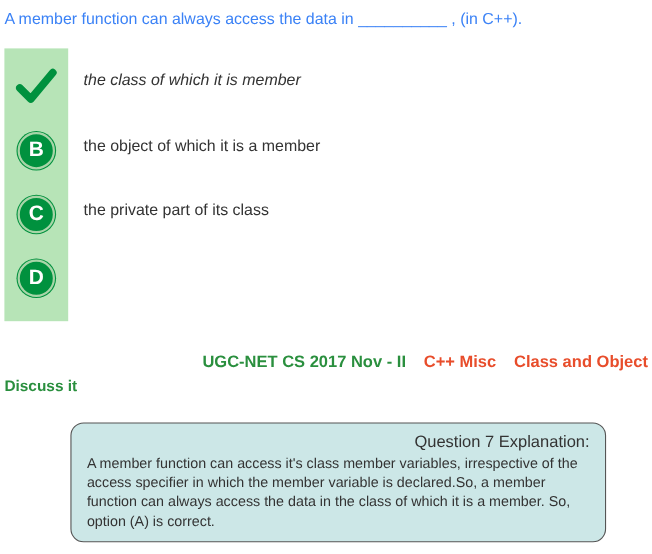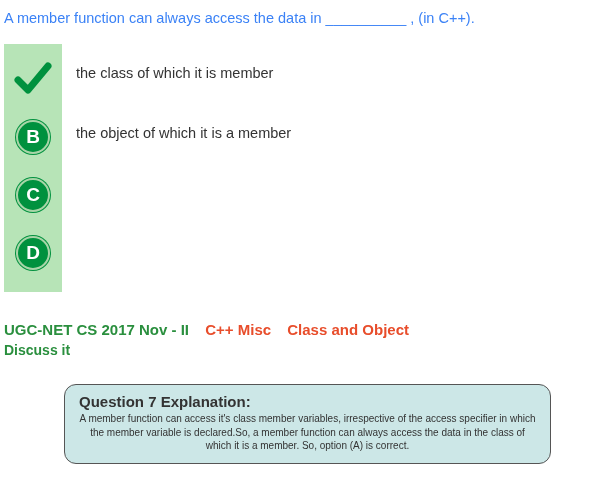--- a/index.html
+++ b/index.html
@@ -58,48 +58,49 @@
       padding-left: 14px;
     }
     .option-text {
       color: #333;
       font-size: 14.5px;
       height: 58px;
       display: flex;
       align-items: center;
       padding-top: 4px;
     }
-    .option-labels .option-text:first-child { padding-top: 0; }
+    .option-labels .option-text:first-child { padding-top: 0; font-style: italic; }
     .tags-row {
       margin-top: 26px;
       font-weight: bold;
       font-size: 15px;
       line-height: 1.6;
+      text-align: right;
     }
     .tag-exam { color: #2a8f3e; }
     .tag-topic { color: #e84d2b; margin-left: 12px; }
     .discuss { color: #2a8f3e; font-weight: bold; font-size: 14px; }
     .explanation-box {
       margin: 26px 38px 8px 60px;
       background: #cce7e7;
       border: 1px solid #555;
       border-radius: 12px;
       padding: 8px 14px 10px 14px;
     }
     .exp-title {
-      font-weight: bold;
+      font-weight: normal;
       color: #333;
       font-size: 15px;
       margin-bottom: 2px;
+      text-align: right;
     }
     .exp-body {
       color: #333;
-      font-size: 10px;
+      font-size: 13px;
       line-height: 1.35;
-      text-align: center;
     }
   </style>
 </head>
 <body>
 
 <div class="question-text">A member function can always access the data in __________ , (in C++).</div>
 
 <div class="options-wrap">
   <div class="green-bar">
     <div class="option-row">
@@ -115,20 +116,21 @@
     <div class="option-row">
       <span class="circle-letter">C</span>
     </div>
     <div class="option-row">
       <span class="circle-letter">D</span>
     </div>
   </div>
   <div class="option-labels">
     <div class="option-text">the class of which it is member</div>
     <div class="option-text">the object of which it is a member</div>
+    <div class="option-text">the private part of its class</div>
   </div>
 </div>
 
 <div class="tags-row">
   <span class="tag-exam">UGC-NET CS 2017 Nov - II</span>
   <span class="tag-topic">C++ Misc</span>
   <span class="tag-topic">Class and Object</span>
 </div>
 <div class="discuss">Discuss it</div>
 

